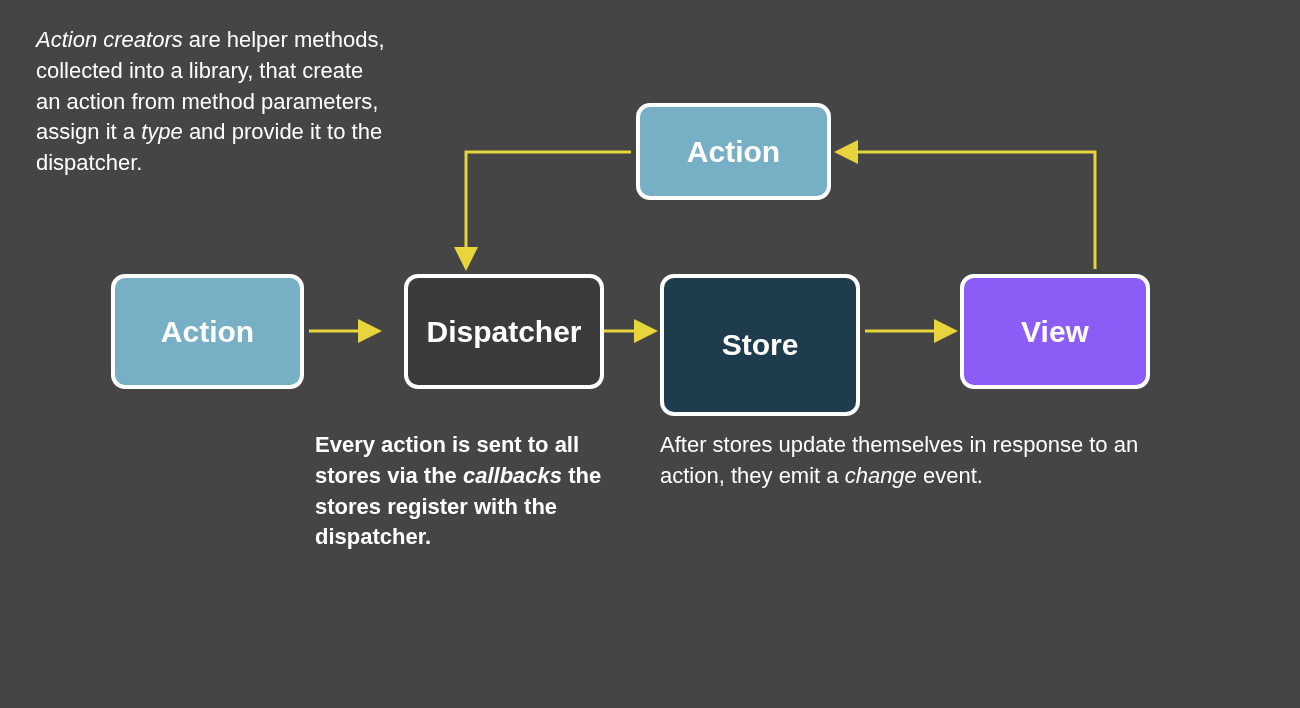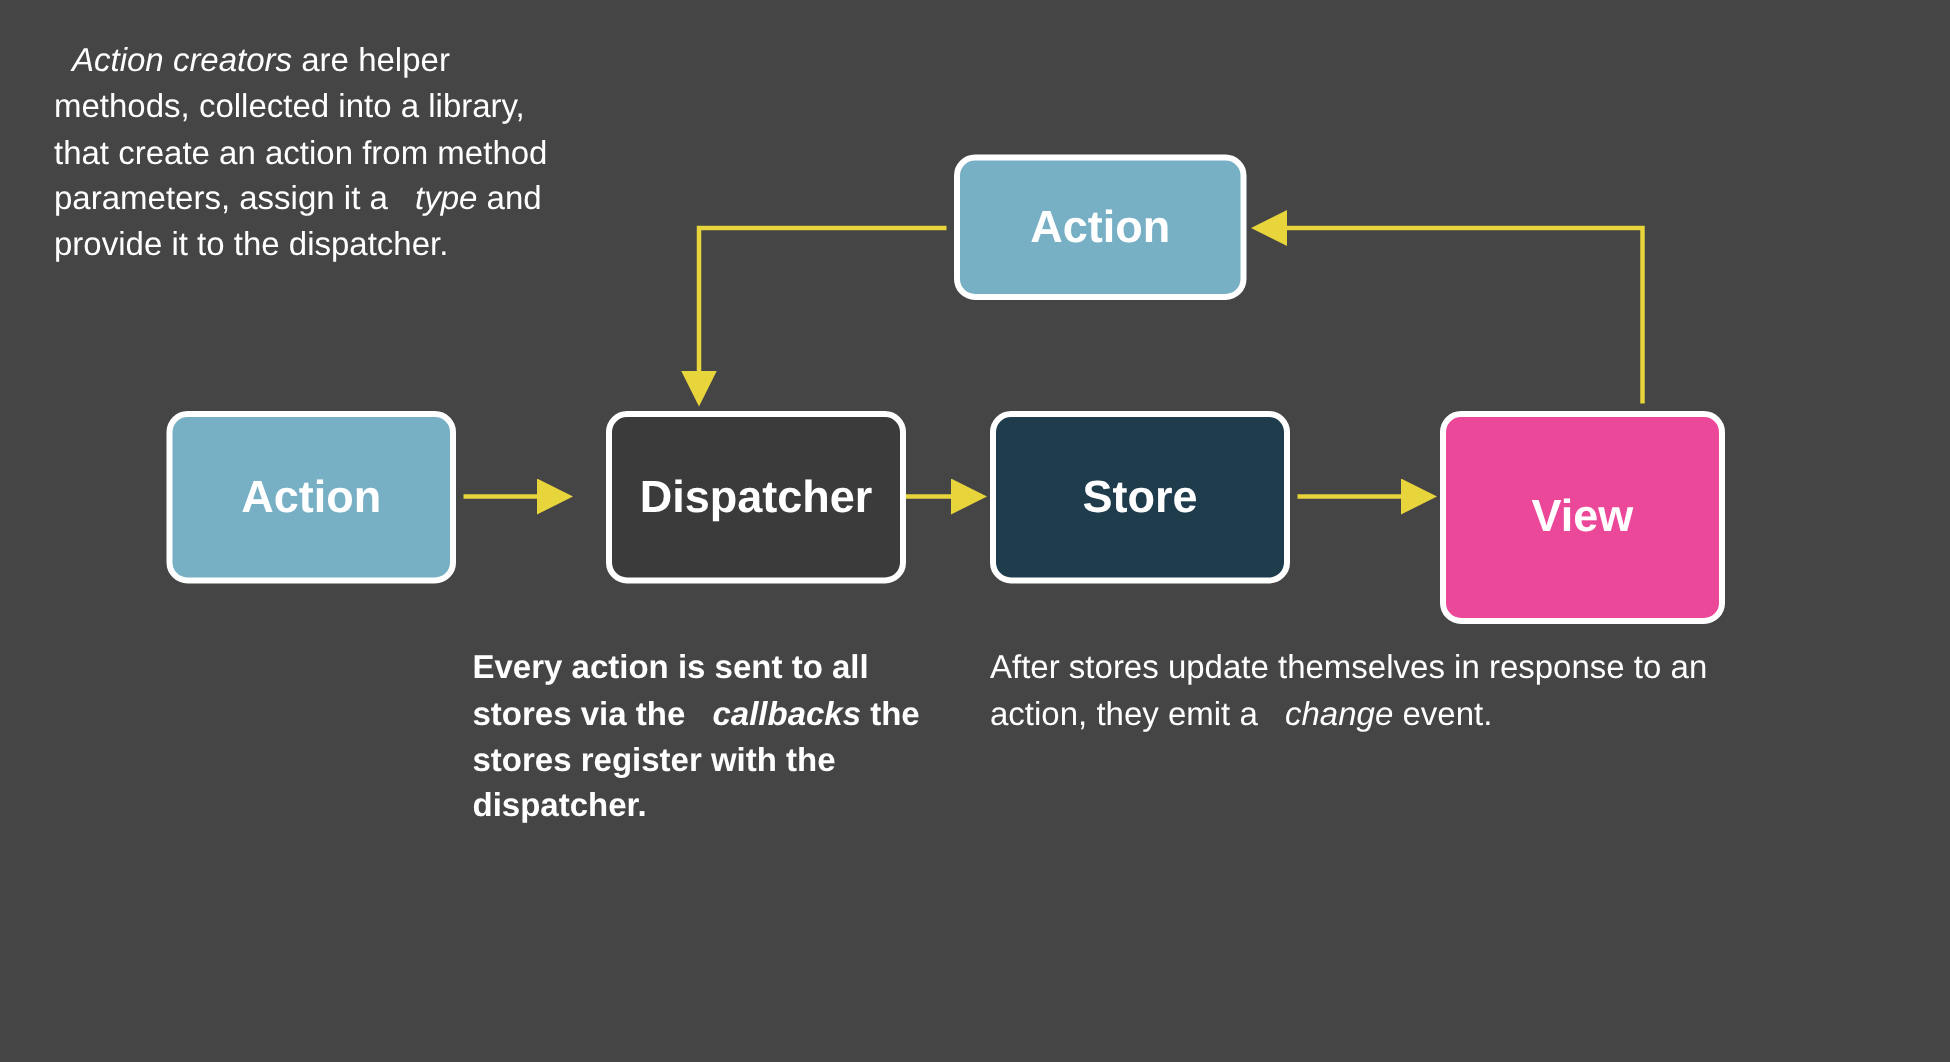--- a/index.html
+++ b/index.html
@@ -28,35 +28,35 @@
   }
   .box-action-left {
     left: 111px; top: 274px; width: 193px; height: 115px;
     background: #77b0c5; color: #ffffff;
   }
   .box-dispatcher {
     left: 404px; top: 274px; width: 200px; height: 115px;
     background: #3b3b3b; color: #ffffff;
   }
   .box-store {
-    left: 660px; top: 274px; width: 200px; height: 115px;
+    left: 660px; top: 274px; width: 200px; height: 142px;
     background: #1f3c4d; color: #ffffff;
   }
   .box-view {
-    left: 960px; top: 274px; width: 190px; height: 142px;
-    background: #ec4899; color: #ffffff;
+    left: 960px; top: 274px; width: 190px; height: 115px;
+    background: #8b5cf6; color: #ffffff;
   }
   .desc {
     position: absolute;
     font-size: 22px;
     line-height: 1.4;
     color: #ffffff;
     font-weight: 400;
   }
-  .desc em { font-style: italic; margin-left: 12px; }
+  .desc em { font-style: italic; }
   .desc-top-left {
     left: 36px; top: 25px; width: 356px;
   }
   .desc-dispatcher {
     left: 315px; top: 430px; width: 304px; font-weight: bold;
   }
   .desc-store {
     left: 660px; top: 430px; width: 540px;
   }
   .desc-store p + p { margin-top: 16px; }

